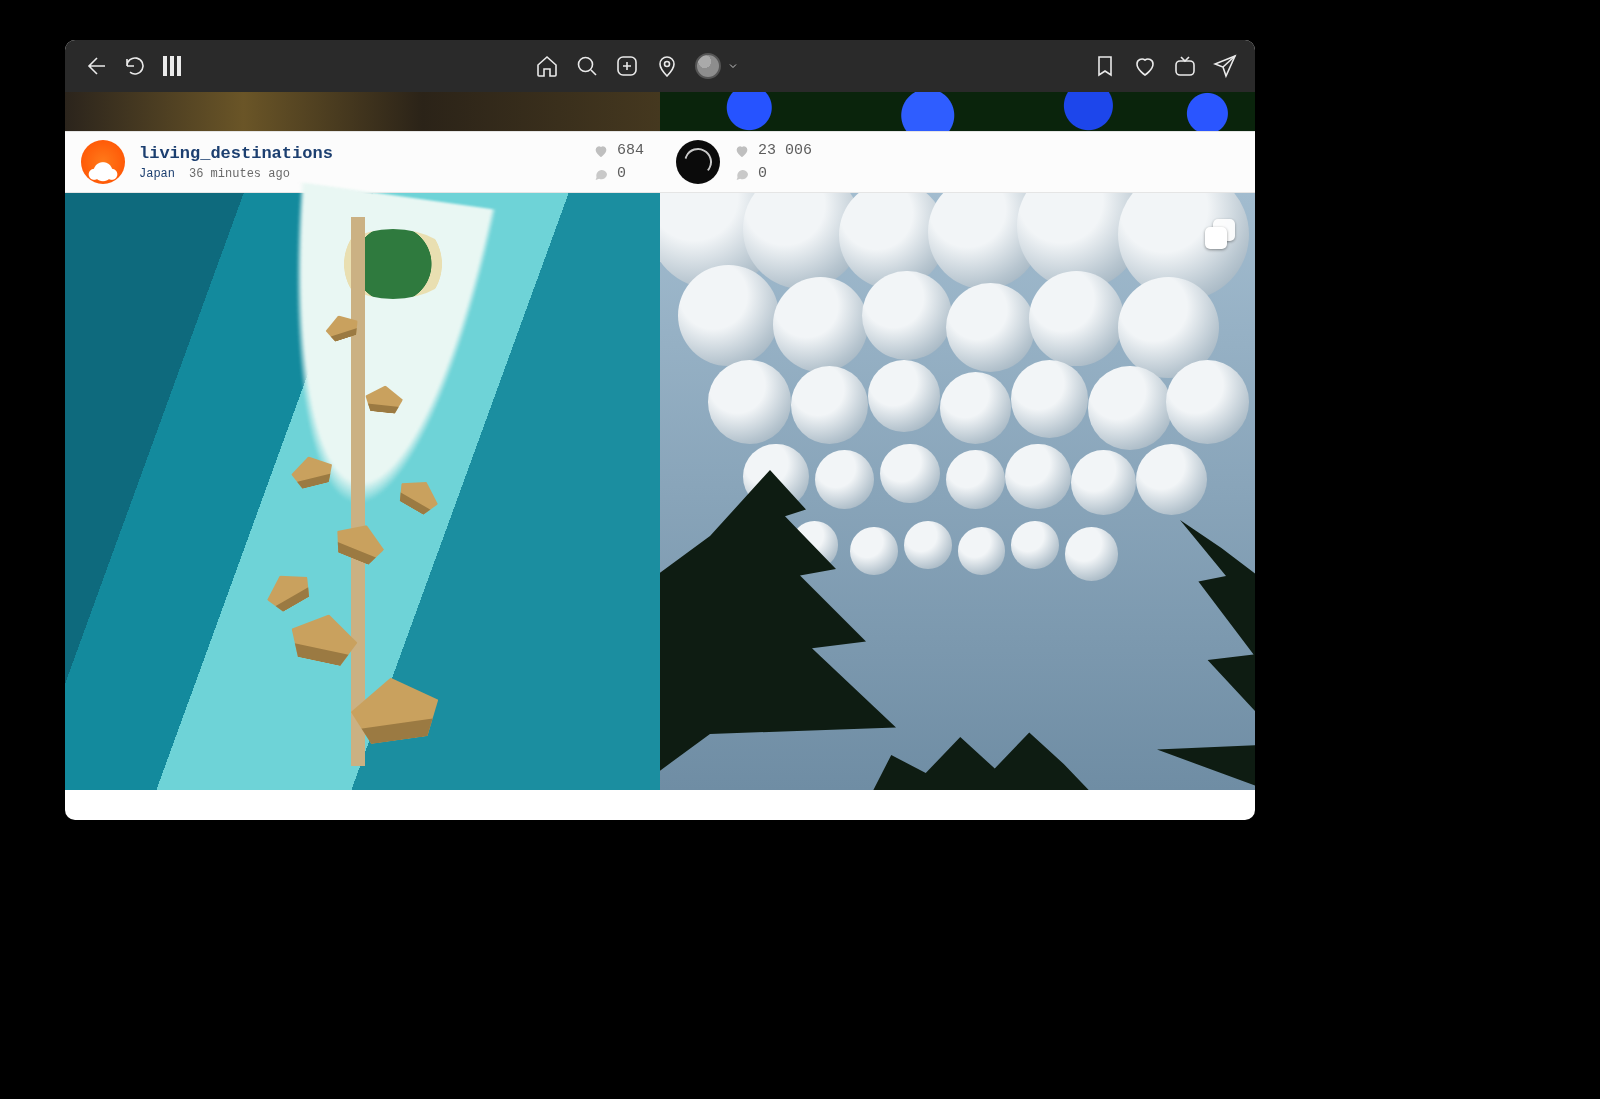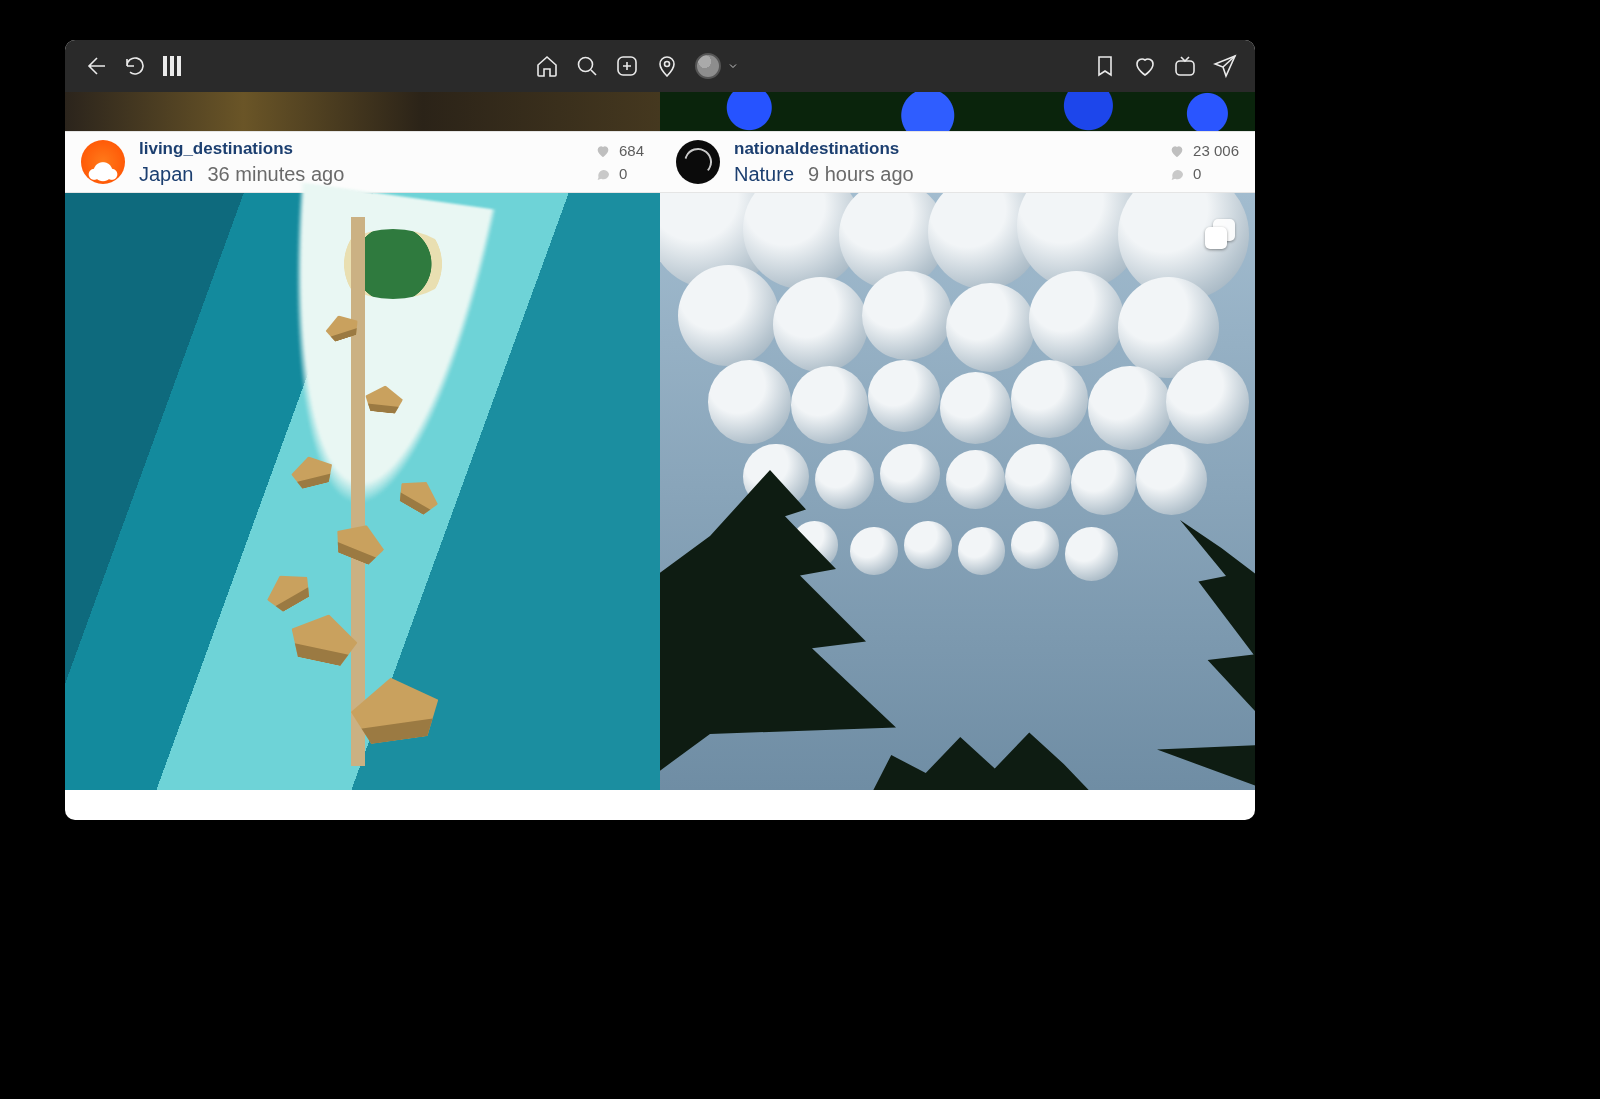--- a/index.html
+++ b/index.html
@@ -33,21 +33,21 @@
   .toolbar .group-center { flex: 1; justify-content: center; }
   .toolbar svg { width: 24px; height: 24px; stroke: #eaeaea; fill: none; stroke-width: 1.6; }
   .toolbar .icn { cursor: pointer; display: flex; align-items: center; justify-content: center; }
   .avatar-pill { display: flex; align-items: center; gap: 6px; cursor: pointer; }
   .avatar-pill .av { width: 26px; height: 26px; border-radius: 50%; background: radial-gradient(circle at 35% 30%, #aaa 0 30%, #8d8d8d 31% 100%); border: 2px solid #555; }
   .avatar-pill svg { width: 12px; height: 12px; }
   .columns-icon span { display: inline-block; width: 4px; height: 20px; background: #eaeaea; margin-right: 3px; }
   .columns-icon span:last-child { margin-right: 0; }
   
   .content { position: relative; height: calc(100% - 82px); display: flex; }
-  .col { width: 50%; height: 100%; position: relative; overflow: hidden; }
+  .col { width: 50%; height: 100%; position: relative; overflow: hidden; font-family: Liberation Mono, monospace; }
   
   .prev-sliver { height: 39px; position: relative; }
   .sliver1 { background: linear-gradient(90deg,#2b241c,#6a5527 30%,#2b2318 60%,#45381f); }
   .sliver2 { background:
       radial-gradient(circle at 15% 40%, #2653ff 0 22px, transparent 23px),
       radial-gradient(circle at 45% 60%, #2f5dff 0 26px, transparent 27px),
       radial-gradient(circle at 72% 35%, #1d46eb 0 24px, transparent 25px),
       radial-gradient(circle at 92% 55%, #2a55ff 0 20px, transparent 21px),
       #0a240c; }
   
@@ -58,21 +58,21 @@
   .avatar { width: 44px; height: 44px; border-radius: 50%; flex: 0 0 44px; }
   .avatar.a1 { background: radial-gradient(circle at 50% 72%, #fff 0 9px, transparent 10px),
                           radial-gradient(circle at 30% 78%, #fff 0 5px, transparent 6px),
                           radial-gradient(circle at 70% 78%, #fff 0 5px, transparent 6px),
                           radial-gradient(circle, #ff7a1a, #ff4d00); }
   .avatar.a2 { background: radial-gradient(circle at 50% 50%, #0b0b0b 0 100%); position: relative; }
   .avatar.a2::after { content:""; position:absolute; inset:8px; border:2px solid #c9c9c9; border-radius:50%; transform: rotate(28deg);
       clip-path: polygon(0 0, 100% 0, 100% 60%, 0 60%); }
   .meta { display: flex; flex-direction: column; gap: 4px; flex: 1; min-width: 0; }
   .username { font-weight: 700; font-size: 17px; color: #1c3f70; cursor: pointer; }
-  .sub { font-size: 20px; color: #6a6a6a; display: flex; gap: 14px; }
+  .sub { font-size: 12px; color: #6a6a6a; display: flex; gap: 14px; }
   .sub .tag { color: #1c3f70; cursor: pointer; }
   .stats { display: flex; flex-direction: column; gap: 6px; }
   .stat { display: flex; align-items: center; gap: 8px; font-size: 15px; color: #5d5d5d; }
   .stat svg { width: 16px; height: 16px; fill: #bfbfbf; stroke: none; }
   .stat.cm svg { fill: #c9c9c9; }
   
   .hero { position: relative; height: calc(100% - 101px); }
   
   .hero1 { background: linear-gradient(110deg,#0e6a7d 0 22%, #138a9d 22% 38%, #6ed3d7 38% 62%, #1b8ea0 62% 100%); }
   .hero1::before {  content:""; position:absolute; left:18%; top:0; width:62%; height:100%;
@@ -229,27 +229,20 @@
           <div class="hut h7"></div>
             <div class="hut h8"></div>
         </div>
       </div>
 
       <div class="col">
         <div class="prev-sliver sliver2"></div>
 
         <div class="post-bar">
           <div class="avatar a2"></div>
-          <div class="meta">
-            <div class="username">nationaldestinations</div>
-            <div class="sub">
-              <span class="tag">Nature</span>
-              <span>9 hours ago</span>
-            </div>
-          </div>
           <div class="stats">
             <div class="stat">
               <svg viewBox="0 0 24 24">
                   <path d="M12 21s-8-5.3-8-11a5 5 0 0 1 8-4 5 5 0 0 1 8 4c0 5.7-8 11-8 11z"></path>
                 </svg>
               <span>23 006</span>
             </div>
             <div class="stat cm">
               <svg viewBox="0 0 24 24">
                   <path d="M21 12a8 8 0 0 1-11.8 7L4 21l1.3-4.3A8 8 0 1 1 21 12z"></path>

